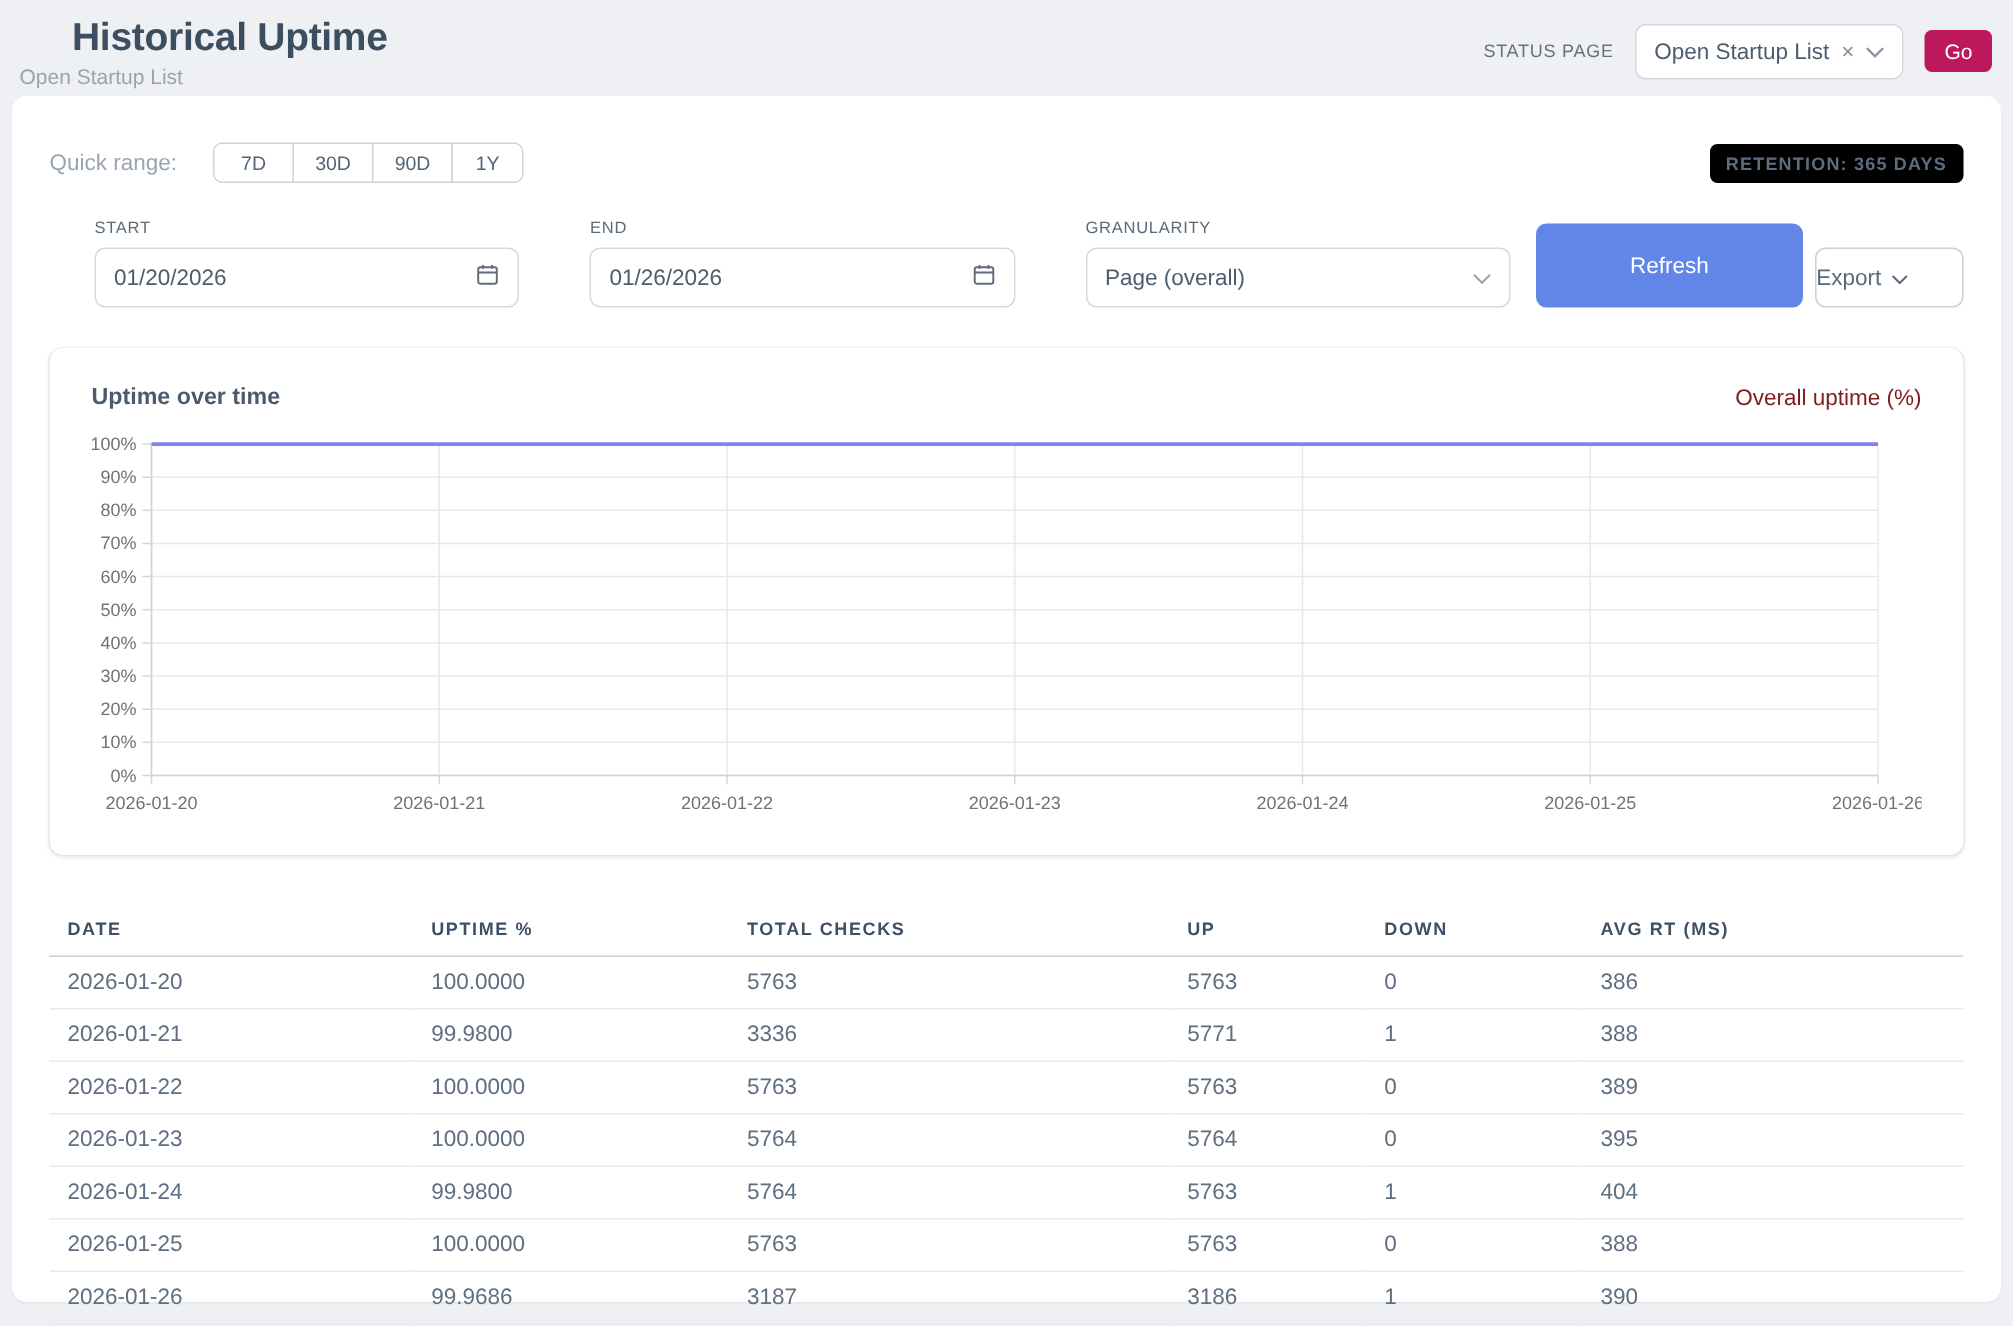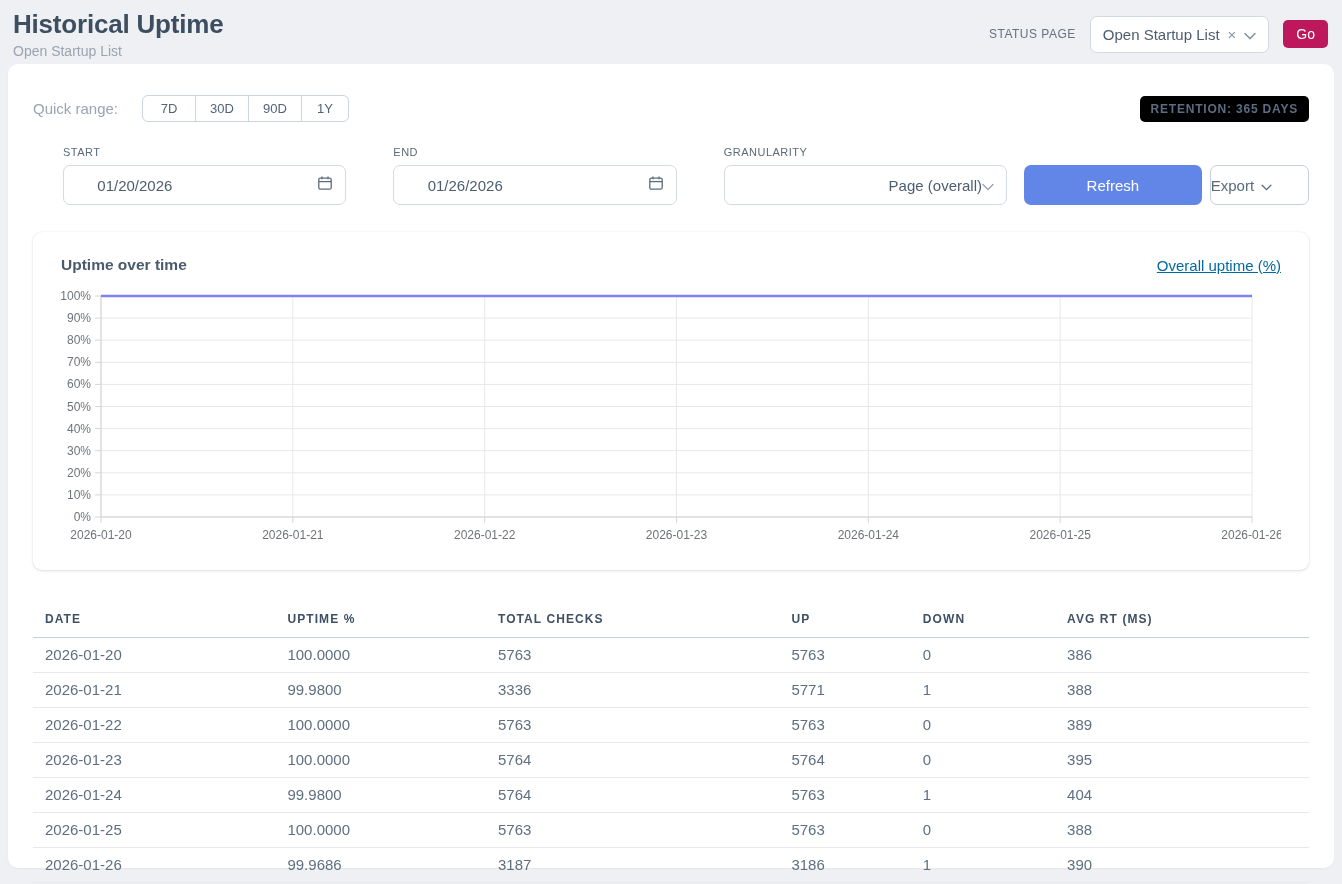--- a/index.html
+++ b/index.html
@@ -9,21 +9,21 @@
     font-family:"Liberation Sans", sans-serif;
     color:#3d4e61;
   }
 
   
   .top-header {
     height:64px;
     display:flex; justify-content:space-between; align-items:center;
     padding:8px 14px 4px 13px;
   }
-  .page-title { font-size:26px; font-weight:700; color:#3d4e61; letter-spacing:-0.2px; }
+  .page-title { font-size:26px; font-weight:700; color:#3d4e61; letter-spacing:-0.2px;margin-left:35px; }
   .page-subtitle { font-size:14px; color:#9aa4b1; margin-top:3px; }
   .header-right { display:flex; align-items:center; gap:14px; }
   .status-label { font-size:12px; color:#66727f; letter-spacing:0.5px; }
   .status-select {
     display:flex; align-items:center; gap:8px;
     background:#fff; border:1px solid #d3d9e0; border-radius:7px;
     height:37px; padding:0 12px; font-size:15px; color:#4d5d70; cursor:pointer;
     min-width:168px;
   }
   .status-select .clear-x { color:#8a95a3; font-size:15px; line-height:1; }
@@ -56,48 +56,48 @@
   }
 
   .row-fields { display:flex; align-items:flex-end; margin-bottom:27px; }
   .field { width:306px; margin-right:17px;margin-left:30px; }
   .field-label {
     font-size:11px; color:#5b6a79; letter-spacing:0.5px; margin-bottom:7px;
     text-transform:uppercase;
   }
   .field-box {
     height:40px; border:1px solid #d4dae1; border-radius:7px; background:#fff;
-    display:flex; align-items:center; justify-content:flex-end;
+    display:flex; align-items:center; justify-content:space-between;
     padding:0 12px;
   }
   .field-box input {
     border:none; outline:none; font-size:15px; color:#4d5d70; width:220px;
     font-family:inherit; background:transparent;
   }
   .select-box { cursor:pointer; font-size:15px; color:#4d5d70; }
   .btn-refresh {
-    width:192px; height:40px; background:#6286e8; color:#fff; border:none;
+    width:192px; height:56px; background:#6286e8; color:#fff; border:none;
     border-radius:7px; font-size:15px; cursor:pointer; margin-right:8px; font-family:inherit;
   }
   .btn-export {
     width:107px; height:40px; background:#fff; border:1px solid #c8d0d9;
     border-radius:7px; font-size:15px; color:#5a6a7d; cursor:pointer;
     display:flex; align-items:center; justify-content:flex-start; gap:7px; font-family:inherit;
   }
   .spacer { flex:1; }
 
   
   .chart-card {
     border-radius:9px; background:#fff; height:338px; padding:24px 28px 0;
     box-shadow:0 1px 3px rgba(16,24,40,0.13), 0 0 1px rgba(16,24,40,0.12);
     margin-bottom:32px;
   }
   .chart-head { display:flex; justify-content:space-between; align-items:center; margin-bottom:10px; }
   .chart-title { font-size:15.5px; font-weight:700; color:#4b5b6d; }
-  .chart-legend { font-size:15px; color:#0369a1;text-decoration:underline; }
+  .chart-legend { font-size:15px; color:#7f1d1d; }
   .chart-svg text { font-size:12px; fill:#6e737a; font-family:"Liberation Sans", sans-serif; }
 
   
   table.uptime { width:100%; border-collapse:collapse; }
   table.uptime th {
     text-align:left; font-size:12px; font-weight:700; letter-spacing:0.09em;
     color:#3f5064; padding:10px 12px 11px; border-bottom:1px solid #c7cfd9;
     text-transform:uppercase;
   }
   table.uptime td {

